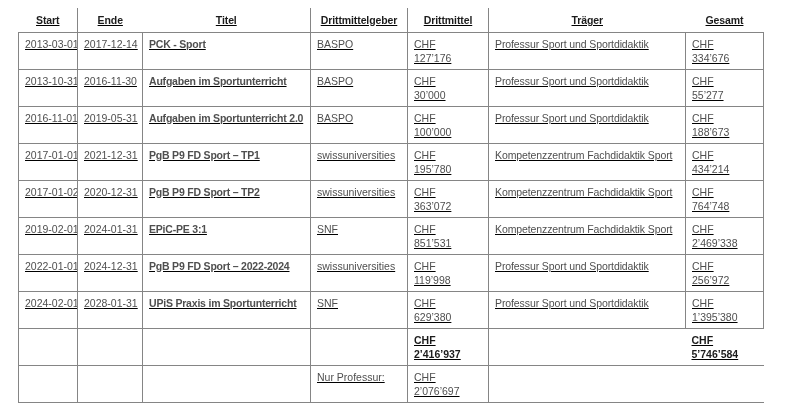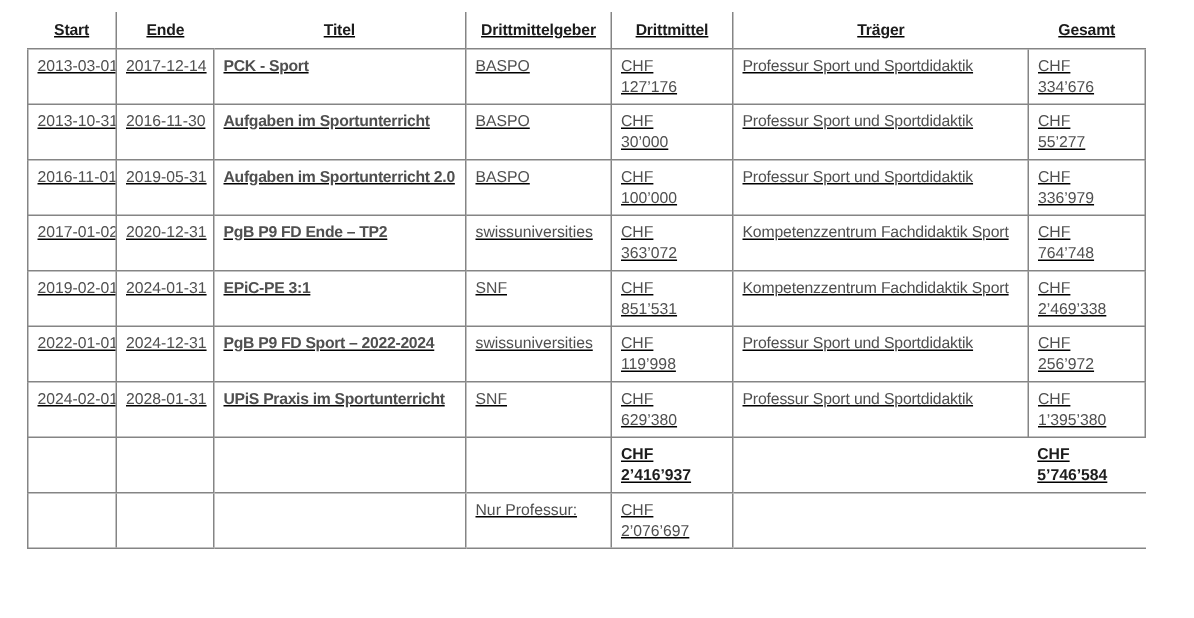--- a/index.html
+++ b/index.html
@@ -151,27 +151,42 @@
           <td class="c1">2019-05-31</td>
           <td class="c2">Aufgaben im Sportunterricht 2.0</td>
           <td class="c3">BASPO</td>
           <td class="c4">
             <div>CHF</div>
             <div>100’000</div>
           </td>
           <td class="c5">Professur Sport und Sportdidaktik</td>
           <td class="c6">
             <div>CHF</div>
-            <div>336’979</div>
+            <div>188’673</div>
+          </td>
+        </tr>
+        <tr>
+          <td class="c0">2017-01-01</td>
+          <td class="c1">2021-12-31</td>
+          <td class="c2">PgB P9 FD Sport – TP1</td>
+          <td class="c3">swissuniversities</td>
+          <td class="c4">
+            <div>CHF</div>
+            <div>195’780</div>
+          </td>
+          <td class="c5">Kompetenzzentrum Fachdidaktik Sport</td>
+          <td class="c6">
+            <div>CHF</div>
+            <div>434’214</div>
           </td>
         </tr>
         <tr>
           <td class="c0">2017-01-02</td>
           <td class="c1">2020-12-31</td>
-          <td class="c2">PgB P9 FD Ende – TP2</td>
+          <td class="c2">PgB P9 FD Sport – TP2</td>
           <td class="c3">swissuniversities</td>
           <td class="c4">
             <div>CHF</div>
             <div>363’072</div>
           </td>
           <td class="c5">Kompetenzzentrum Fachdidaktik Sport</td>
           <td class="c6">
             <div>CHF</div>
             <div>764’748</div>
           </td>

